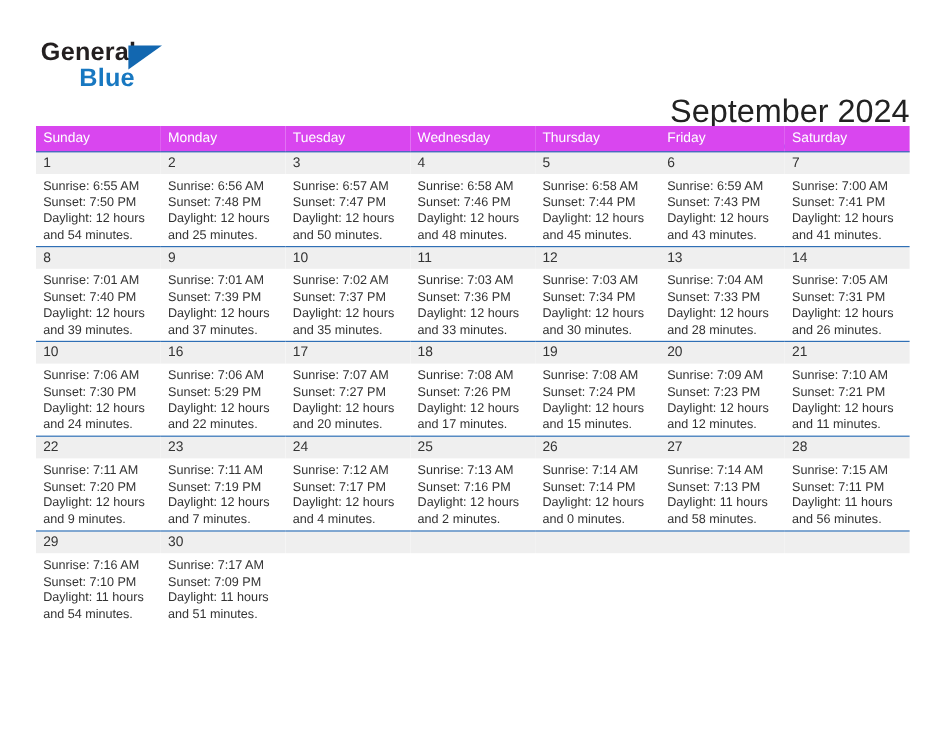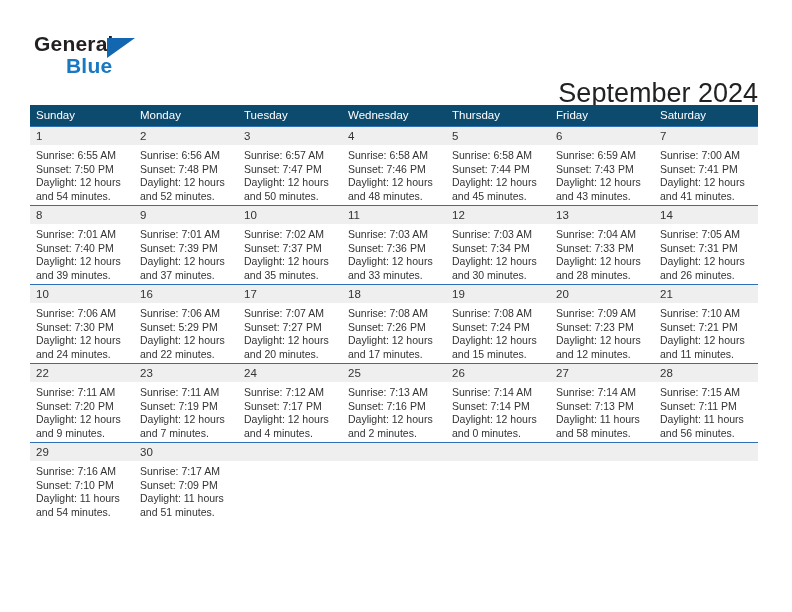--- a/index.html
+++ b/index.html
@@ -95,21 +95,21 @@
   .calendar {
     position: absolute;
     left: 30px;
     top: 105px;
     width: 728px;
     border-collapse: collapse;
     table-layout: fixed;
   }
 
   .calendar th {
-    background: #0c4a6e;
+    background: #d946ef;
     color: #ffffff;
     font-size: 11.5px;
     font-weight: normal;
     text-align: left;
     padding: 4px 0 5px 6px;
     height: 12px;
     border: none;
   }
 
   .calendar td {
@@ -195,21 +195,21 @@
             <div>Daylight: 12 hours</div>
             <div>and 54 minutes.</div>
           </div>
         </td>
         <td>
           <div class="daynum">2</div>
           <div class="details">
             <div>Sunrise: 6:56 AM</div>
             <div>Sunset: 7:48 PM</div>
             <div>Daylight: 12 hours</div>
-            <div>and 52 minutes.</div>
+            <div>and 25 minutes.</div>
           </div>
         </td>
         <td>
           <div class="daynum">3</div>
           <div class="details">
             <div>Sunrise: 6:57 AM</div>
             <div>Sunset: 7:47 PM</div>
             <div>Daylight: 12 hours</div>
             <div>and 50 minutes.</div>
           </div>

